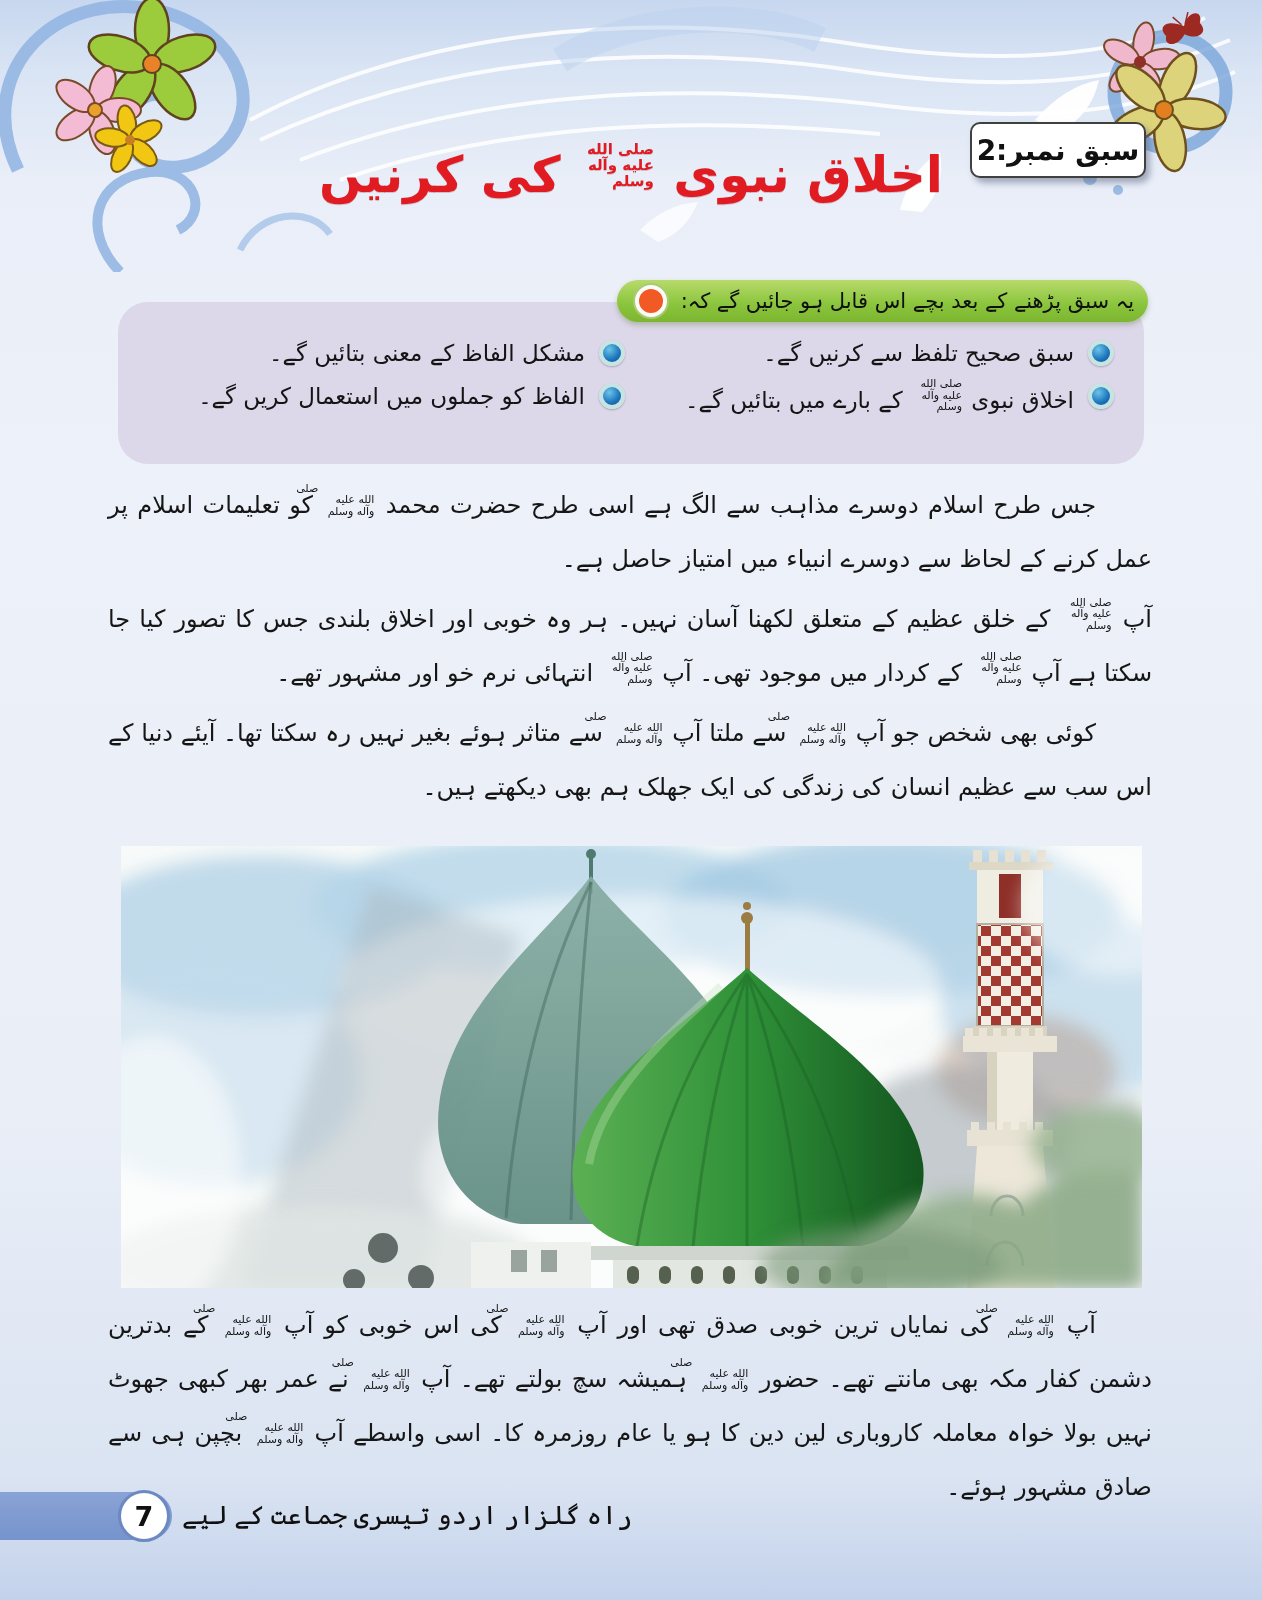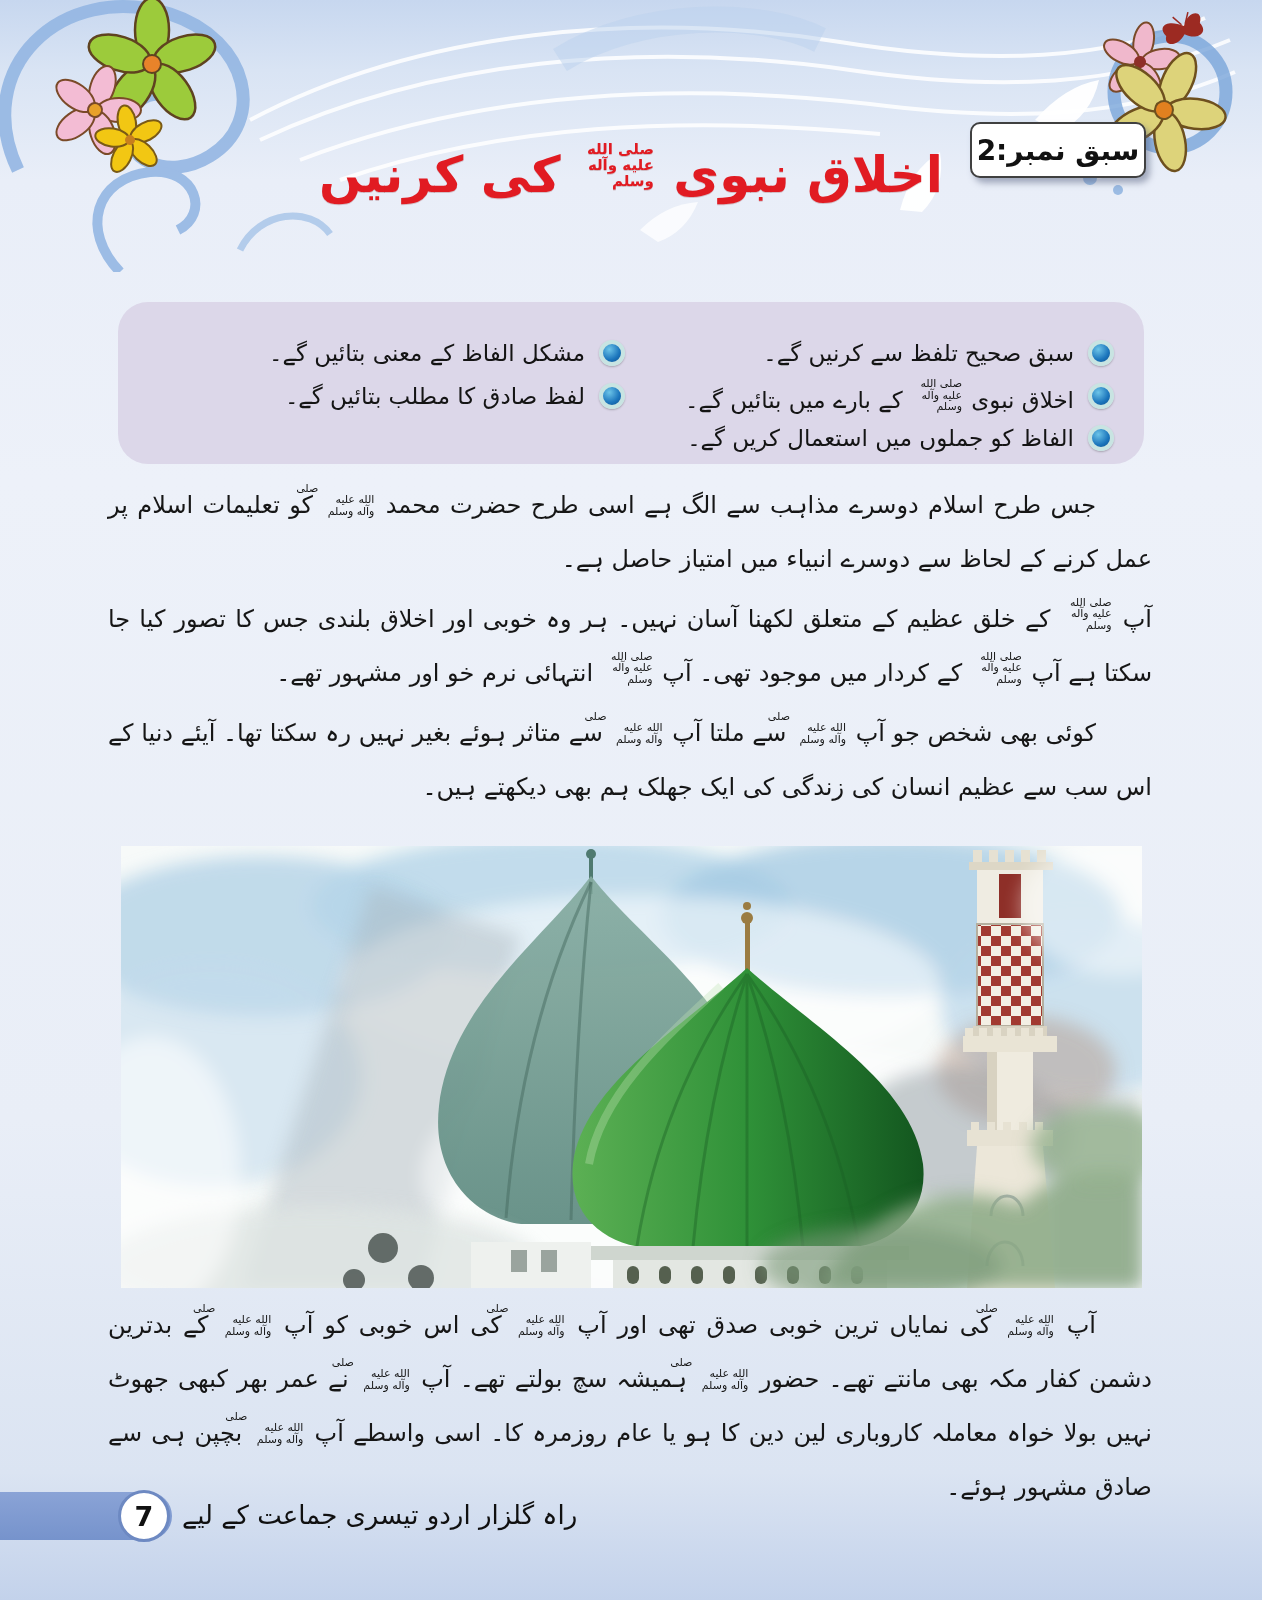--- a/index.html
+++ b/index.html
@@ -77,21 +77,21 @@
     border-radius:0 26px 26px 0;z-index:3;
   }
   .page-circle{
     position:absolute;top:1490px;left:118px;width:46px;height:46px;border-radius:50%;
     background:#ffffff;border:3px solid #6d89c2;z-index:4;
     display:flex;align-items:center;justify-content:center;
     font-size:27px;font-weight:bold;color:#111;
   }
   .book-title{
     position:absolute;top:1500px;left:182px;font-size:26px;color:#101010;
-    direction:rtl;z-index:4;white-space:nowrap;
+    direction:rtl;z-index:4;white-space:nowrap;font-family:Liberation Serif, serif;
   }
 </style>
 </head>
 <body>
 
 <svg class="header-decor" viewBox="0 0 1262 272" xmlns="http://www.w3.org/2000/svg">
   <g stroke="#93b6e3" fill="none" opacity="0.9">
     <path d="M18 170 C-30 70 60 -20 170 14 C250 40 266 122 210 156 C168 182 120 160 128 120 C134 90 170 86 180 108" stroke-width="13"></path>
     <path d="M120 272 C80 230 95 178 150 172 C196 168 210 214 178 230" stroke-width="10"></path>
     <path d="M240 250 C260 210 310 206 330 234" stroke-width="7" opacity=".7"></path>
@@ -172,36 +172,36 @@
   </g>
 </svg>
 
 <div class="lesson-badge">
   <span>سبق نمبر:2</span>
 </div>
 
 <h1 class="page-title"><span>اخلاق نبوی </span><span class="saw">صلى الله عليه وآله وسلم</span><span> کی کرنیں</span></h1>
 
 <section class="objectives">
+  <div class="obj-pill">
+    <span class="obj-dot"></span>
+    <span class="obj-heading">یہ سبق پڑھنے کے بعد بچے اس قابل ہو جائیں گے کہ:</span>
+  </div>
   <div class="obj-grid">
     <div class="obj-item">
       <span class="bullet"></span>
       <span><span>سبق صحیح تلفظ سے کرنیں گے۔</span></span>
     </div>
     <div class="obj-item">
       <span class="bullet"></span>
       <span><span>مشکل الفاظ کے معنی بتائیں گے۔</span></span>
     </div>
     <div class="obj-item">
       <span class="bullet"></span>
       <span><span>اخلاق نبوی </span><span class="saw">صلى الله عليه وآله وسلم</span><span> کے بارے میں بتائیں گے۔</span></span>
-    </div>
-    <div class="obj-item">
-      <span class="bullet"></span>
-      <span><span>لفظ صادق کا مطلب بتائیں گے۔</span></span>
     </div>
     <div class="obj-item">
       <span class="bullet"></span>
       <span><span>الفاظ کو جملوں میں استعمال کریں گے۔</span></span>
     </div>
   </div>
 </section>
 
 <div class="body-text block-1">
   <p class="indent"><span>جس طرح اسلام دوسرے مذاہب سے الگ ہے اسی طرح حضرت محمد </span><span class="saw">صلى الله عليه وآله وسلم</span><span> کو تعلیمات اسلام پر عمل کرنے کے لحاظ سے دوسرے انبیاء میں امتیاز حاصل ہے۔</span></p>

